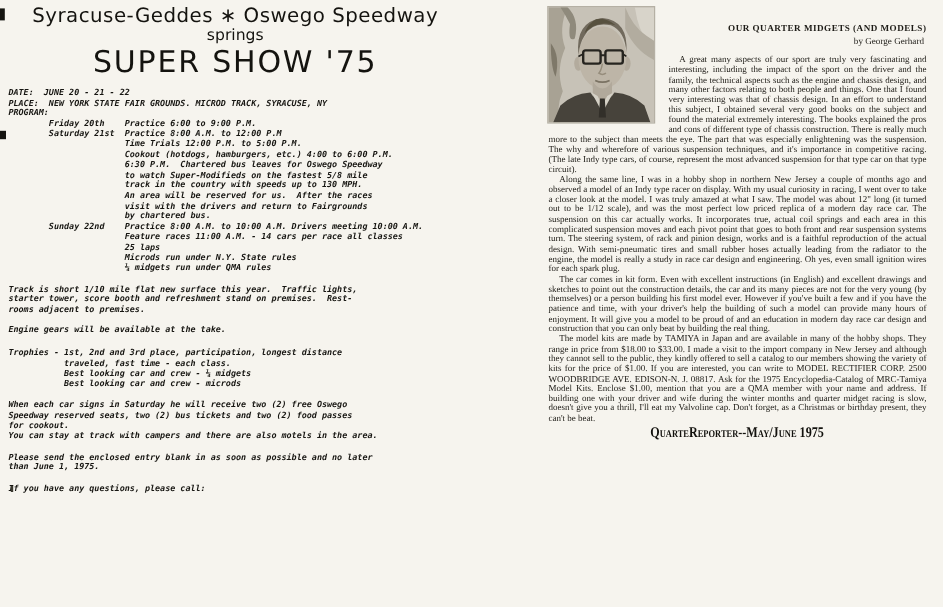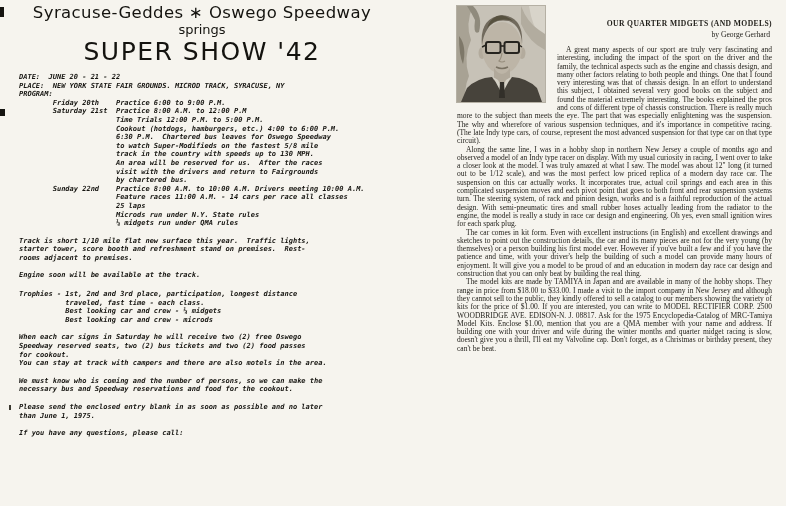--- a/index.html
+++ b/index.html
@@ -4,21 +4,21 @@
 <style>
   html,body{margin:0;padding:0;}
   body{
     width:786px;height:506px;overflow:hidden;position:relative;
     background:#f6f4ee;color:#1c1a16;
     font-family:"DejaVu Sans Mono", monospace;
   }
   .sheet{display:flex;width:786px;height:506px;}
 
   
-  .flyer{width:393px;box-sizing:border-box;padding:3px 8px 0 19px;}
+  .flyer{width:393px;box-sizing:border-box;padding:3px 8px 0 7px;}
   .flyer-header{text-align:center;font-family:"DejaVu Sans", sans-serif;color:#14130f;}
   .fh-line1{font-size:16.5px;line-height:19px;letter-spacing:.4px;}
   .fh-presents{font-size:13px;line-height:15px;}
   .fh-title{font-size:25px;line-height:28px;letter-spacing:1.5px;margin-top:1px;}
   .tw{
     font-family:"DejaVu Sans Mono", monospace;font-style:italic;font-weight:bold;
     font-size:7px;line-height:8.6px;white-space:pre;margin:0;color:#161511;
   }
   .b7{margin-top:7px;} .b8{margin-top:8px;} .b9{margin-top:9px;} .b10{margin-top:10px;}
 
@@ -55,21 +55,21 @@
 </style>
 </head>
 <body>
 
 <div class="sheet">
 
   <div class="flyer">
     <div class="flyer-header">
       <div class="fh-line1">Syracuse-Geddes ∗ Oswego Speedway</div>
       <div class="fh-presents">springs</div>
-      <div class="fh-title">SUPER SHOW '42</div>
+      <div class="fh-title">SUPER SHOW '75</div>
     </div>
     <pre class="tw b7">DATE:  JUNE 20 - 21 - 22
 PLACE:  NEW YORK STATE FAIR GROUNDS. MICROD TRACK, SYRACUSE, NY
 PROGRAM:
         Friday 20th    Practice 6:00 to 9:00 P.M.
         Saturday 21st  Practice 8:00 A.M. to 12:00 P.M
                        Time Trials 12:00 P.M. to 5:00 P.M.
                        Cookout (hotdogs, hamburgers, etc.) 4:00 to 6:00 P.M.
                        6:30 P.M.  Chartered bus leaves for Oswego Speedway
                        to watch Super-Modifieds on the fastest 5/8 mile
@@ -78,31 +78,29 @@
                        visit with the drivers and return to Fairgrounds
                        by chartered bus.
         Sunday 22nd    Practice 8:00 A.M. to 10:00 A.M. Drivers meeting 10:00 A.M.
                        Feature races 11:00 A.M. - 14 cars per race all classes
                        25 laps
                        Microds run under N.Y. State rules
                        ¼ midgets run under QMA rules</pre>
     <pre class="tw b9">Track is short 1/10 mile flat new surface this year.  Traffic lights,
 starter tower, score booth and refreshment stand on premises.  Rest-
 rooms adjacent to premises.</pre>
-    <pre class="tw b9">Engine soon will be available at the track.</pre>
+    <pre class="tw b9">Engine gears will be available at the take.</pre>
     <pre class="tw b10">Trophies - 1st, 2nd and 3rd place, participation, longest distance
            traveled, fast time - each class.
            Best looking car and crew - ¼ midgets
            Best looking car and crew - microds</pre>
     <pre class="tw b9">When each car signs in Saturday he will receive two (2) free Oswego
 Speedway reserved seats, two (2) bus tickets and two (2) food passes
 for cookout.
 You can stay at track with campers and there are also motels in the area.</pre>
-    <pre class="tw b9">We must know who is coming and the number of persons, so we can make the
-necessary bus and Speedway reservations and food for the cookout.</pre>
     <pre class="tw b9">Please send the enclosed entry blank in as soon as possible and no later
 than June 1, 1975.</pre>
     <pre class="tw b9">If you have any questions, please call:</pre>
   </div>
 
   <div class="article">
     <div class="photo">
       <svg viewBox="0 0 88 96" width="88" height="96" aria-hidden="true">
         <rect width="88" height="96" fill="#c7c2b7"></rect>
         <path d="M0 0 L16 0 Q8 18 14 34 Q6 52 12 70 Q6 84 10 96 L0 96 Z" fill="#a8a294"></path>
@@ -127,19 +125,22 @@
         <path d="M36 71 L45 88 L54 71 L49 74 L45 82 L41 74 Z" fill="#d5d1c6"></path>
         <path d="M43 76 L47 76 L48 92 L42 92 Z" fill="#322f29"></path>
       </svg>
     </div>
     <div class="art-title">OUR QUARTER MIDGETS (AND MODELS)</div>
     <div class="art-byline">by George Gerhard</div>
     <p class="para first">A great many aspects of our sport are truly very fascinating and interesting, including the impact of the sport on the driver and the family, the technical aspects such as the engine and chassis design, and many other factors relating to both people and things. One that I found very interesting was that of chassis design. In an effort to understand this subject, I obtained several very good books on the subject and found the material extremely interesting. The books explained the pros and cons of different type of chassis construction. There is really much more to the subject than meets the eye. The part that was especially enlightening was the suspension. The why and wherefore of various suspension techniques, and it's importance in competitive racing. (The late Indy type cars, of course, represent the most advanced suspension for that type car on that type circuit).</p>
     <p class="para">Along the same line, I was in a hobby shop in northern New Jersey a couple of months ago and observed a model of an Indy type racer on display. With my usual curiosity in racing, I went over to take a closer look at the model. I was truly amazed at what I saw. The model was about 12" long (it turned out to be 1/12 scale), and was the most perfect low priced replica of a modern day race car. The suspension on this car actually works. It incorporates true, actual coil springs and each area in this complicated suspension moves and each pivot point that goes to both front and rear suspension systems turn. The steering system, of rack and pinion design, works and is a faithful reproduction of the actual design. With semi-pneumatic tires and small rubber hoses actually leading from the radiator to the engine, the model is really a study in race car design and engineering. Oh yes, even small ignition wires for each spark plug.</p>
     <p class="para">The car comes in kit form. Even with excellent instructions (in English) and excellent drawings and sketches to point out the construction details, the car and its many pieces are not for the very young (by themselves) or a person building his first model ever. However if you've built a few and if you have the patience and time, with your driver's help the building of such a model can provide many hours of enjoyment. It will give you a model to be proud of and an education in modern day race car design and construction that you can only beat by building the real thing.</p>
     <p class="para">The model kits are made by TAMIYA in Japan and are available in many of the hobby shops. They range in price from $18.00 to $33.00. I made a visit to the import company in New Jersey and although they cannot sell to the public, they kindly offered to sell a catalog to our members showing the variety of kits for the price of $1.00. If you are interested, you can write to MODEL RECTIFIER CORP. 2500 WOODBRIDGE AVE. EDISON-N. J. 08817. Ask for the 1975 Encyclopedia-Catalog of MRC-Tamiya Model Kits. Enclose $1.00, mention that you are a QMA member with your name and address. If building one with your driver and wife during the winter months and quarter midget racing is slow, doesn't give you a thrill, I'll eat my Valvoline cap. Don't forget, as a Christmas or birthday present, they can't be beat.</p>
+    <div class="art-footer">
+      <span>QuarteReporter--May/June 1975</span>
+    </div>
   </div>
 
 </div>
 
 <div class="mark mark1"></div>
 <div class="mark mark2"></div>
 <div class="mark mark3"></div>
 
 </body></html>

